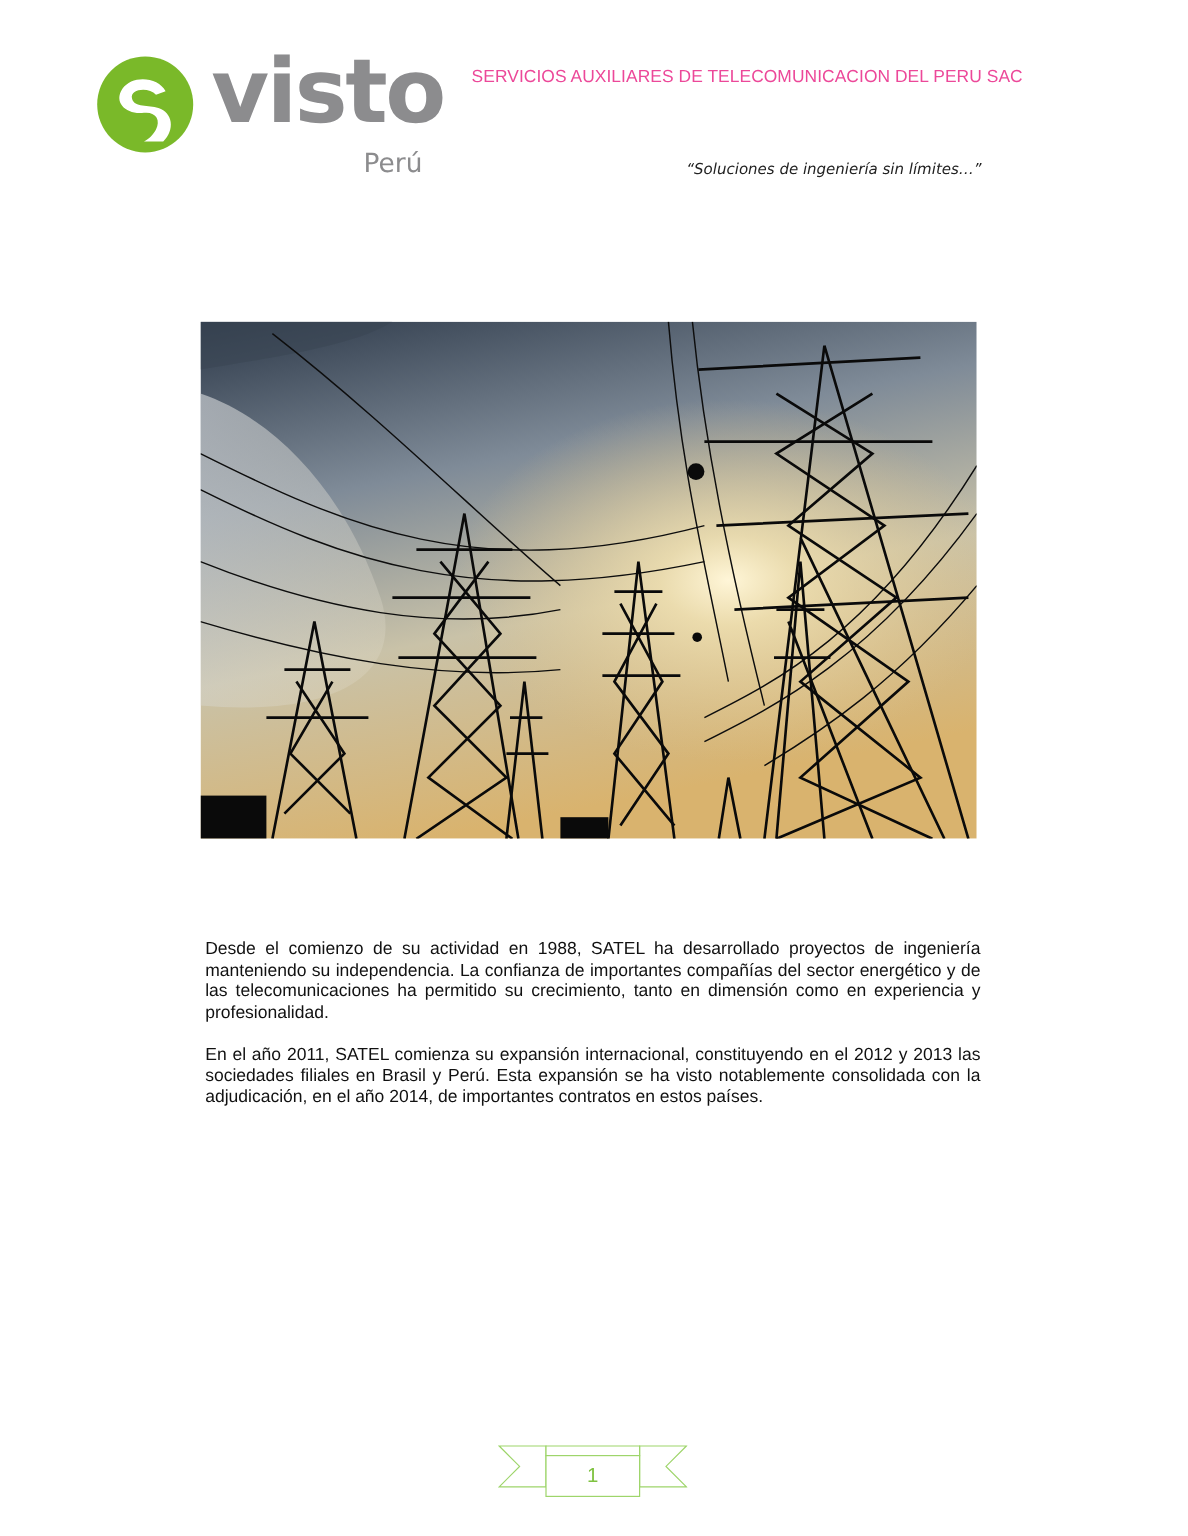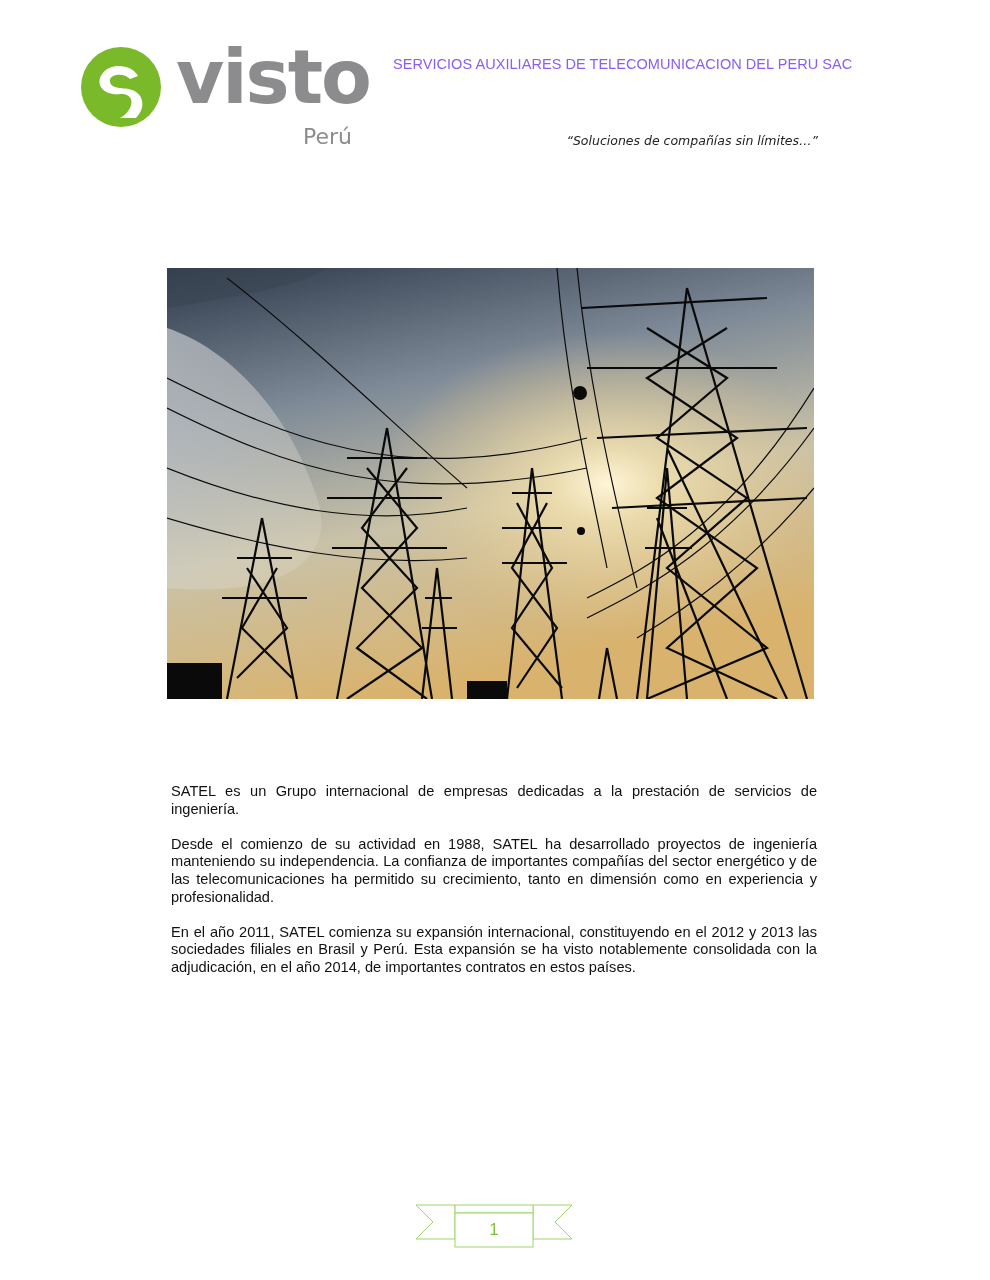--- a/index.html
+++ b/index.html
@@ -1,21 +1,21 @@
 <!DOCTYPE html>
 <html><head>
 <meta charset="utf-8">
 <style>
   html, body { margin: 0; padding: 0; background: #ffffff; }
   body { width: 990px; height: 1280px; position: relative; overflow: hidden; font-family: "Liberation Sans", sans-serif; color: #000; }
   .logo { position: absolute; left: 80px; top: 46px; width: 290px; height: 110px; }
   .logo-mark { position: absolute; left: 0; top: 0; width: 82px; height: 82px; }
   .logo-word { position: absolute; left: 96px; top: -6px; font-family: "DejaVu Sans", sans-serif; font-weight: bold; font-size: 74px; color: #8c8c8e; letter-spacing: -2px; line-height: 1; }
   .logo-sub { position: absolute; left: 223px; top: 80px; font-family: "DejaVu Sans", sans-serif; font-size: 22px; color: #8c8c8e; line-height: 1; }
-  .company-name { position: absolute; left: 393px; top: 56px; font-family: "Liberation Sans", sans-serif; font-size: 14.5px; color: #8b5cf6; white-space: nowrap; letter-spacing: 0.05px; }
+  .company-name { position: absolute; left: 393px; top: 56px; font-family: "Liberation Sans", sans-serif; font-size: 14.5px; color: #ec4899; white-space: nowrap; letter-spacing: 0.05px; }
   .slogan { position: absolute; right: 172px; top: 133px; font-family: "DejaVu Sans", sans-serif; font-style: italic; font-size: 12.5px; color: #222; white-space: nowrap; }
   .hero { position: absolute; left: 167px; top: 268px; width: 647px; height: 431px; overflow: hidden; }
   .hero svg { display: block; }
   .body-text { position: absolute; left: 171px; top: 783px; width: 646px; font-family: "Liberation Sans", sans-serif; font-size: 14.6px; line-height: 17.6px; color: #111; text-align: justify; }
   .body-text p { margin: 0 0 17.6px 0; }
   .page-ribbon { position: absolute; left: 415px; top: 1203px; width: 158px; height: 46px; }
   .page-number { position: absolute; left: 455px; top: 1213px; width: 78px; height: 34px; display: flex; align-items: center; justify-content: center; font-family: "Liberation Sans", sans-serif; font-size: 17px; color: #7fc241; }
 </style>
 </head>
 <body>
@@ -23,21 +23,21 @@
 <div class="logo">
   <svg class="logo-mark" viewBox="0 0 82 82">
     <circle cx="41" cy="41" r="40" fill="#7ab929"></circle>
     <path d="M58 30 C52 18, 30 16, 22 28 C14 40, 26 50, 40 48 C50 47, 54 54, 50 62 C48 66, 44 70, 40 72 L56 72 C66 62, 64 48, 52 44 C44 41, 32 44, 30 36 C28 28, 44 26, 50 33 Z" fill="#ffffff"></path>
   </svg>
   <div class="logo-word">visto</div>
   <div class="logo-sub">Perú</div>
 </div>
 
 <div class="company-name">SERVICIOS AUXILIARES DE TELECOMUNICACION DEL PERU SAC</div>
-<div class="slogan">“Soluciones de compañías sin límites…”</div>
+<div class="slogan">“Soluciones de ingeniería sin límites…”</div>
 
 <div class="hero">
   <svg width="647" height="431" viewBox="0 0 647 431">
     <defs>
       <linearGradient id="sky" x1="0" y1="0" x2="0.3" y2="1">
         <stop offset="0" stop-color="#2e3a4a"></stop>
         <stop offset="0.35" stop-color="#7f8b98"></stop>
         <stop offset="0.65" stop-color="#c9c2a8"></stop>
         <stop offset="1" stop-color="#d9b36e"></stop>
       </linearGradient>
@@ -86,21 +86,20 @@
       <path d="M500 200 L480 431 M500 200 L520 431 M480 240 L520 240 M478 280 L525 280"></path>
     </g>
     <circle cx="413" cy="125" r="7" fill="#0a0a0a"></circle>
     <circle cx="414" cy="263" r="4" fill="#0a0a0a"></circle>
     <rect x="0" y="395" width="55" height="36" fill="#0a0a0a"></rect>
     <rect x="300" y="413" width="40" height="18" fill="#0a0a0a"></rect>
   </svg>
 </div>
 
 <div class="body-text">
-  <p>SATEL es un Grupo internacional de empresas dedicadas a la prestación de servicios de ingeniería.</p>
   <p>Desde el comienzo de su actividad en 1988, SATEL ha desarrollado proyectos de ingeniería manteniendo su independencia. La confianza de importantes compañías del sector energético y de las telecomunicaciones ha permitido su crecimiento, tanto en dimensión como en experiencia y profesionalidad.</p>
   <p>En el año 2011, SATEL comienza su expansión internacional, constituyendo en el 2012 y 2013 las sociedades filiales en Brasil y Perú. Esta expansión se ha visto notablemente consolidada con la adjudicación, en el año 2014, de importantes contratos en estos países.</p>
 </div>
 
 <svg class="page-ribbon" viewBox="0 0 158 46">
   <g fill="#ffffff" stroke="#9ed56b" stroke-width="1">
     <path d="M1 2 L40 2 L40 36 L1 36 L18 19 Z"></path>
     <path d="M157 2 L118 2 L118 36 L157 36 L140 19 Z"></path>
     <path d="M40 10 L40 2 L118 2 L118 10 Z"></path>
     <rect x="40" y="10" width="78" height="34"></rect>

